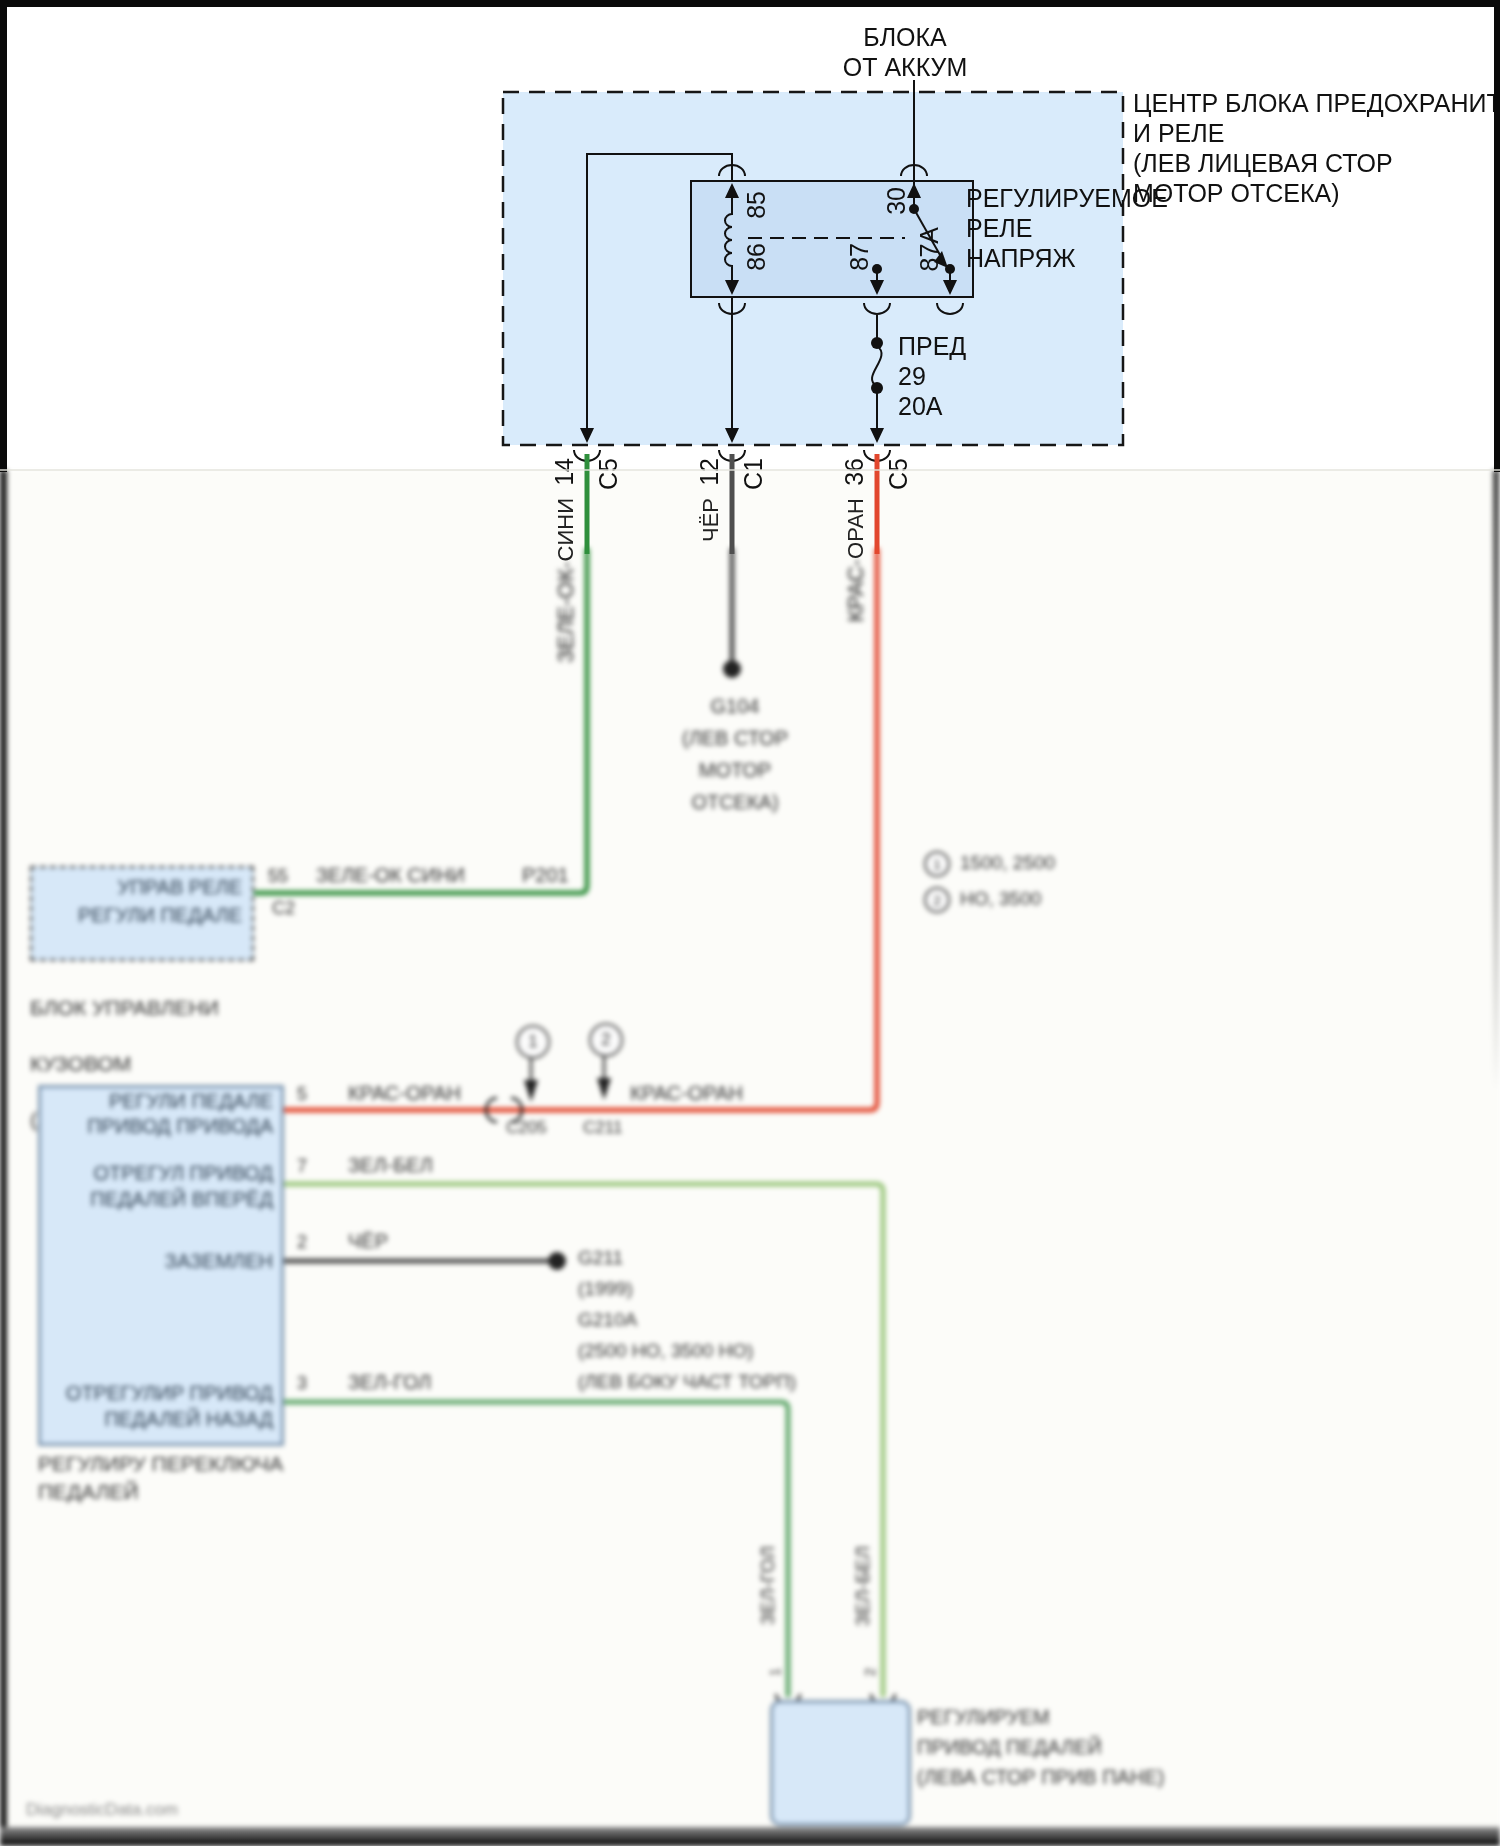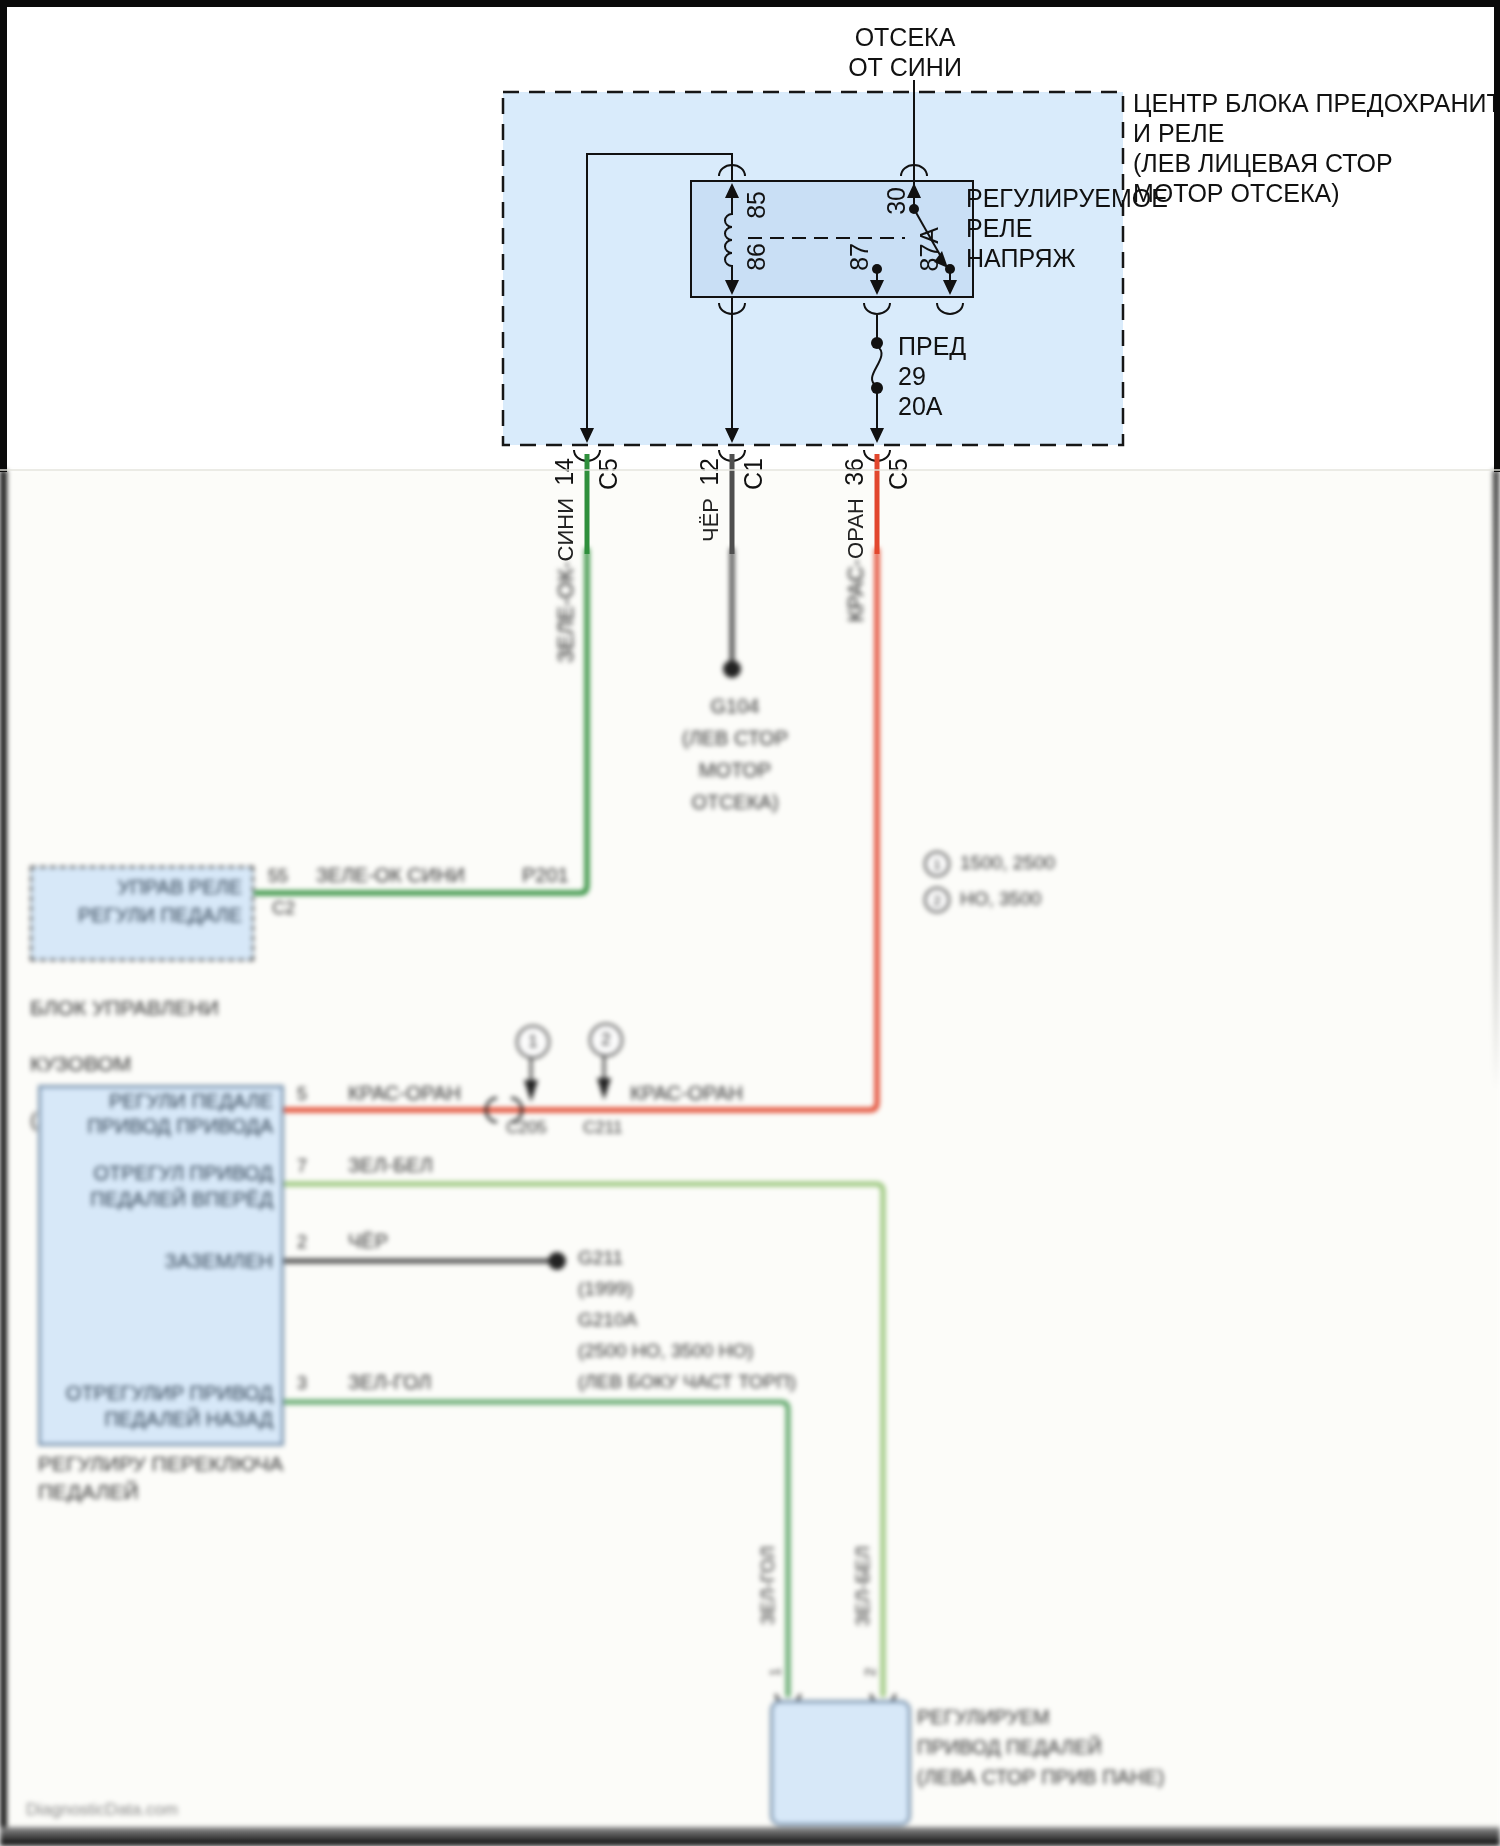--- a/index.html
+++ b/index.html
@@ -223,22 +223,22 @@
   </g>
 
   <g stroke-width="5" fill="none">
     <path d="M587,454 L587,554" stroke="var(--wire_green)"></path>
     <path d="M732,454 L732,554" stroke="var(--wire_gray)"></path>
     <path d="M877,454 L877,554" stroke="var(--wire_red)"></path>
   </g>
 </svg>
 
 <div class="t big center" style="left:800px;top:22px;width:210px;">
-  <div>ОТСЕКА</div>
-  <div>ОТ СИНИ</div>
+  <div>БЛОКА</div>
+  <div>ОТ АККУМ</div>
 </div>
 
 <div class="t big" style="left:1133px;top:88px;">
   <div>ЦЕНТР БЛОКА ПРЕДОХРАНИТЕЛ</div>
   <div>И РЕЛЕ</div>
   <div>(ЛЕВ ЛИЦЕВАЯ СТОР</div>
   <div>МОТОР ОТСЕКА)</div>
 </div>
 
 <div class="t big" style="left:966px;top:183px;">

